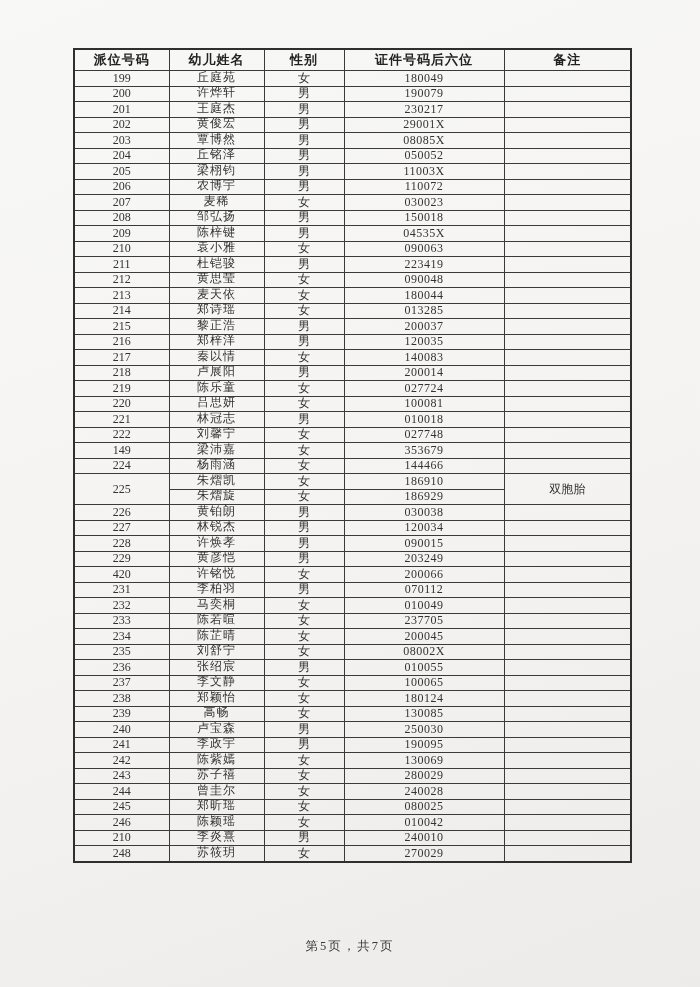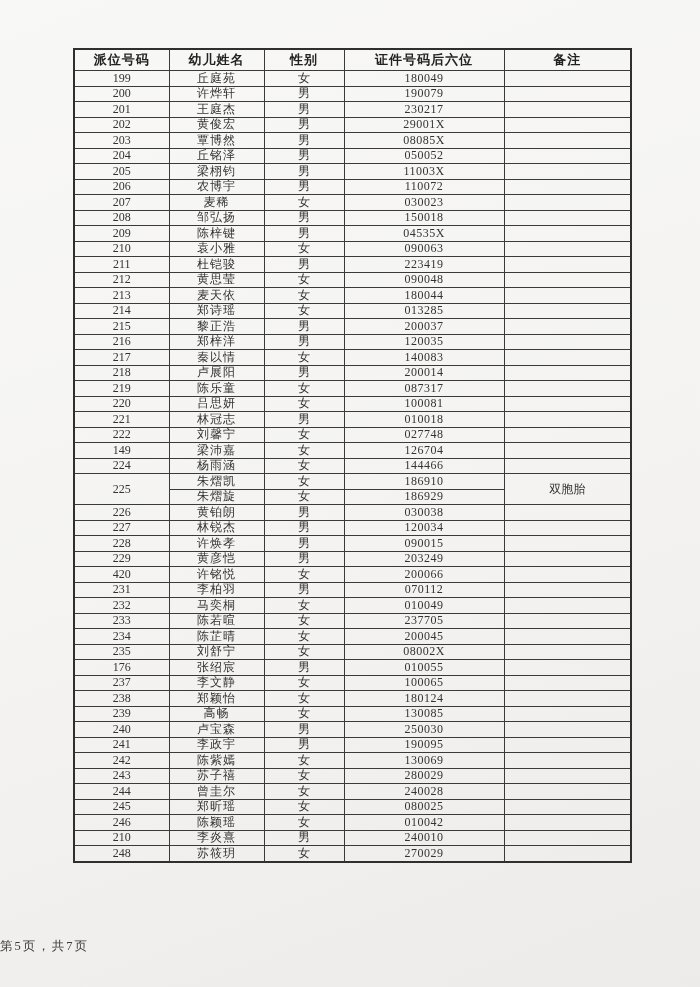--- a/index.html
+++ b/index.html
@@ -37,26 +37,27 @@
     font-weight:bold;
     letter-spacing:1px;
     color:#222;
   }
   table.roster td {
     height:14.5px;
     font-size:12px;
     line-height:1.05;
     color:#333;
   }
-  td.c-name { letter-spacing:1px; }
+  td.c-name { letter-spacing:1px;font-family:Liberation Mono, monospace; }
   td.c-id { font-size:12px; letter-spacing:0.5px; }
   .page-footer {
     position:absolute;
     left:0; right:0;
     top:938px;
+    text-align:center;
     font-size:12.5px;
     color:#3a3a3a;
     letter-spacing:2px;
   }
 </style>
 </head>
 <body>
 
 <div class="page">
   <table class="roster">
@@ -214,21 +215,21 @@
           <td class="c-no">218</td>
           <td class="c-name">卢展阳</td>
           <td class="c-gender">男</td>
           <td class="c-id">200014</td>
           <td class="c-remark"></td>
         </tr>
         <tr>
           <td class="c-no">219</td>
           <td class="c-name">陈乐童</td>
           <td class="c-gender">女</td>
-          <td class="c-id">087317</td>
+          <td class="c-id">027724</td>
           <td class="c-remark"></td>
         </tr>
         <tr>
           <td class="c-no">220</td>
           <td class="c-name">吕思妍</td>
           <td class="c-gender">女</td>
           <td class="c-id">100081</td>
           <td class="c-remark"></td>
         </tr>
         <tr>
@@ -242,21 +243,21 @@
           <td class="c-no">222</td>
           <td class="c-name">刘馨宁</td>
           <td class="c-gender">女</td>
           <td class="c-id">027748</td>
           <td class="c-remark"></td>
         </tr>
         <tr>
           <td class="c-no">149</td>
           <td class="c-name">梁沛嘉</td>
           <td class="c-gender">女</td>
-          <td class="c-id">126704</td>
+          <td class="c-id">353679</td>
           <td class="c-remark"></td>
         </tr>
         <tr>
           <td class="c-no">224</td>
           <td class="c-name">杨雨涵</td>
           <td class="c-gender">女</td>
           <td class="c-id">144466</td>
           <td class="c-remark"></td>
         </tr>
         <tr>
@@ -335,21 +336,21 @@
           <td class="c-remark"></td>
         </tr>
         <tr>
           <td class="c-no">235</td>
           <td class="c-name">刘舒宁</td>
           <td class="c-gender">女</td>
           <td class="c-id">08002X</td>
           <td class="c-remark"></td>
         </tr>
         <tr>
-          <td class="c-no">176</td>
+          <td class="c-no">236</td>
           <td class="c-name">张绍宸</td>
           <td class="c-gender">男</td>
           <td class="c-id">010055</td>
           <td class="c-remark"></td>
         </tr>
         <tr>
           <td class="c-no">237</td>
           <td class="c-name">李文静</td>
           <td class="c-gender">女</td>
           <td class="c-id">100065</td>

